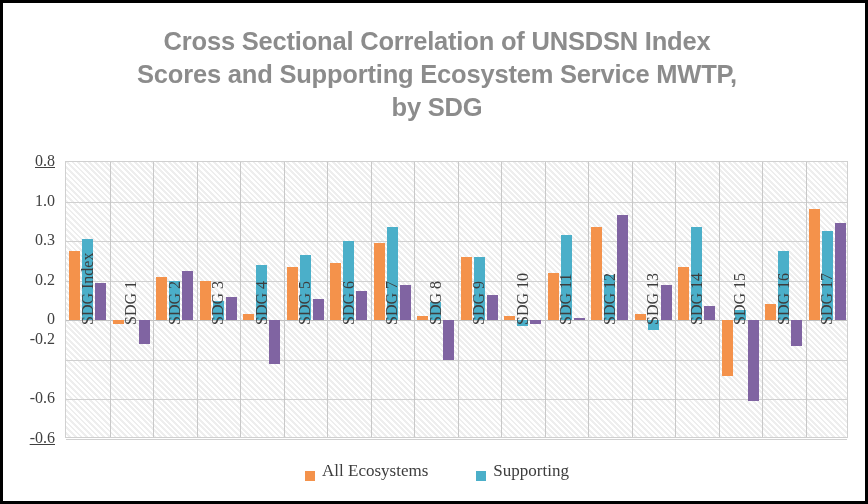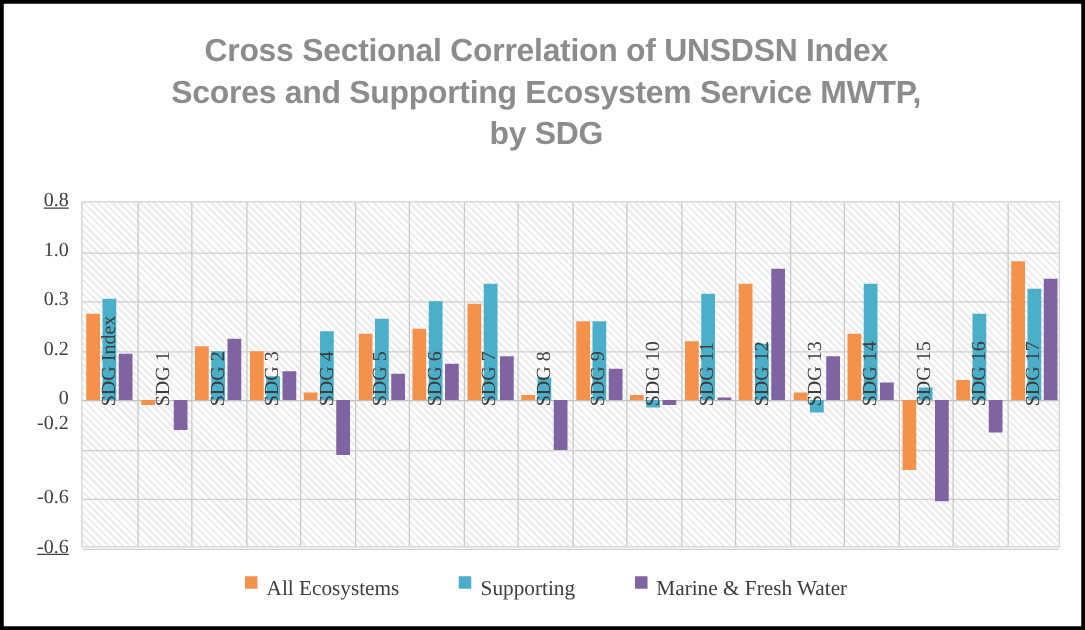--- a/index.html
+++ b/index.html
@@ -118,21 +118,21 @@
     left: 0;
     top: 458px;
     width: 868px;
     display: flex;
     justify-content: center;
     align-items: center;
     gap: 48px;
   }
   .legend-item {
     display: flex;
-    align-items: flex-start;
+    align-items: flex-end;
     gap: 7px;
   }
   .legend-swatch {
     width: 10px;
     height: 10px;
     flex: 0 0 auto;
   }
   .legend-swatch.s0 { background: #F4924B; }
   .legend-swatch.s1 { background: #4BAFC9; }
   .legend-swatch.s2 { background: #8064A2; }
@@ -301,19 +301,15 @@
 
   <div id="legend">
       <div class="legend-item">
         <span class="legend-swatch s0"></span>
         <span class="legend-label">All Ecosystems</span>
       </div>
       <div class="legend-item">
         <span class="legend-swatch s1"></span>
         <span class="legend-label">Supporting</span>
       </div>
-      <div class="legend-item">
-        <span class="legend-swatch s2"></span>
-        <span class="legend-label">Marine &amp; Fresh Water</span>
-      </div>
     </div>
 
 </div>
 
 </body></html>

